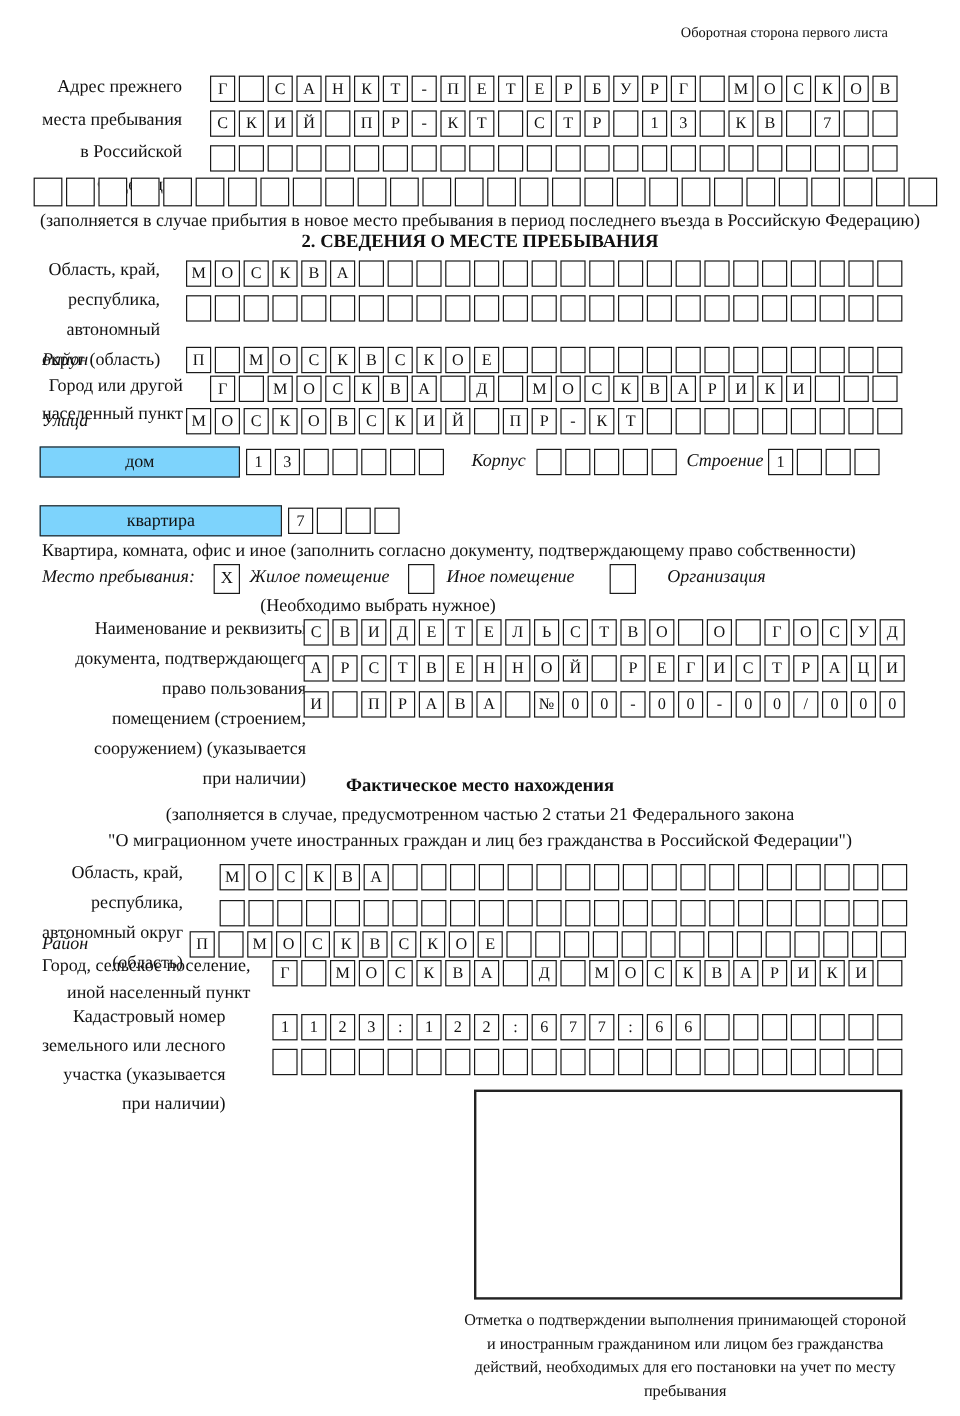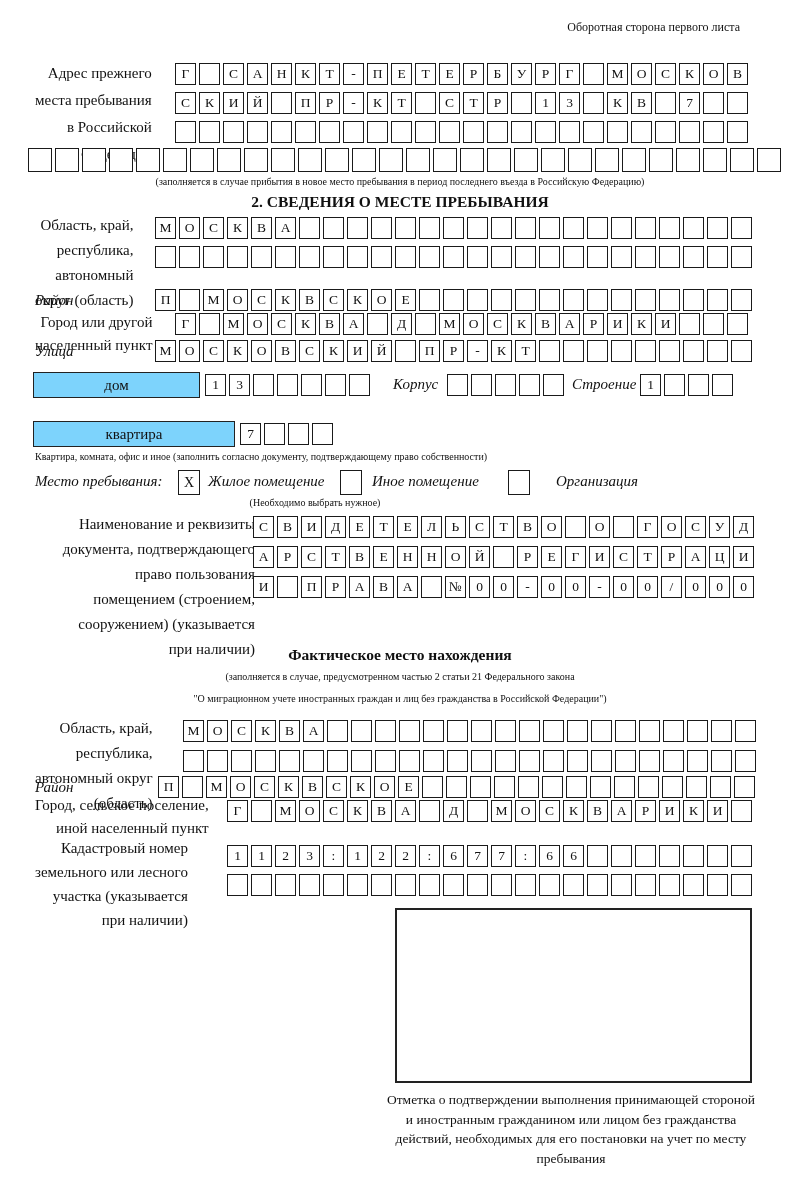--- a/index.html
+++ b/index.html
@@ -11,21 +11,21 @@
   .lbl { position:absolute; font-size:15px; line-height:25px;text-align:right; }
   .lbl span { display:block; }
   .lbl.tight { line-height:23px; }
   .boxrow { position:absolute; white-space:nowrap; display:flex; gap:3px; }
   .cell {
     display:inline-block; width:21px; height:22px; box-sizing:border-box;
     border:1.6px solid #1a1a1a; text-align:center; font-size:13.5px;
     line-height:20px; font-family:"Liberation Serif", serif; background:#fff;
   }
   .boxrow.big .cell { width:24px; height:24px; line-height:22px; }
-  .cap { position:absolute; font-size:10px; }
+  .cap { position:absolute; font-size:15px; }
   .center { left:0; width:800px; text-align:center; }
   .title { position:absolute; left:0; width:800px; text-align:center; font-weight:bold; font-size:15.5px; }
   .wbox {
     position:absolute; box-sizing:border-box; border:1.6px solid #222;
     text-align:center; font-size:15px; height:26px; line-height:24px; background:#7dd3fc;
   }
   .inlabel { position:absolute; font-size:15px;font-style:italic; }
   .chk {
     position:absolute; width:22px; height:25px; box-sizing:border-box;
     border:1.6px solid #1a1a1a; text-align:center; line-height:23px; font-size:14px; background:#fff;

